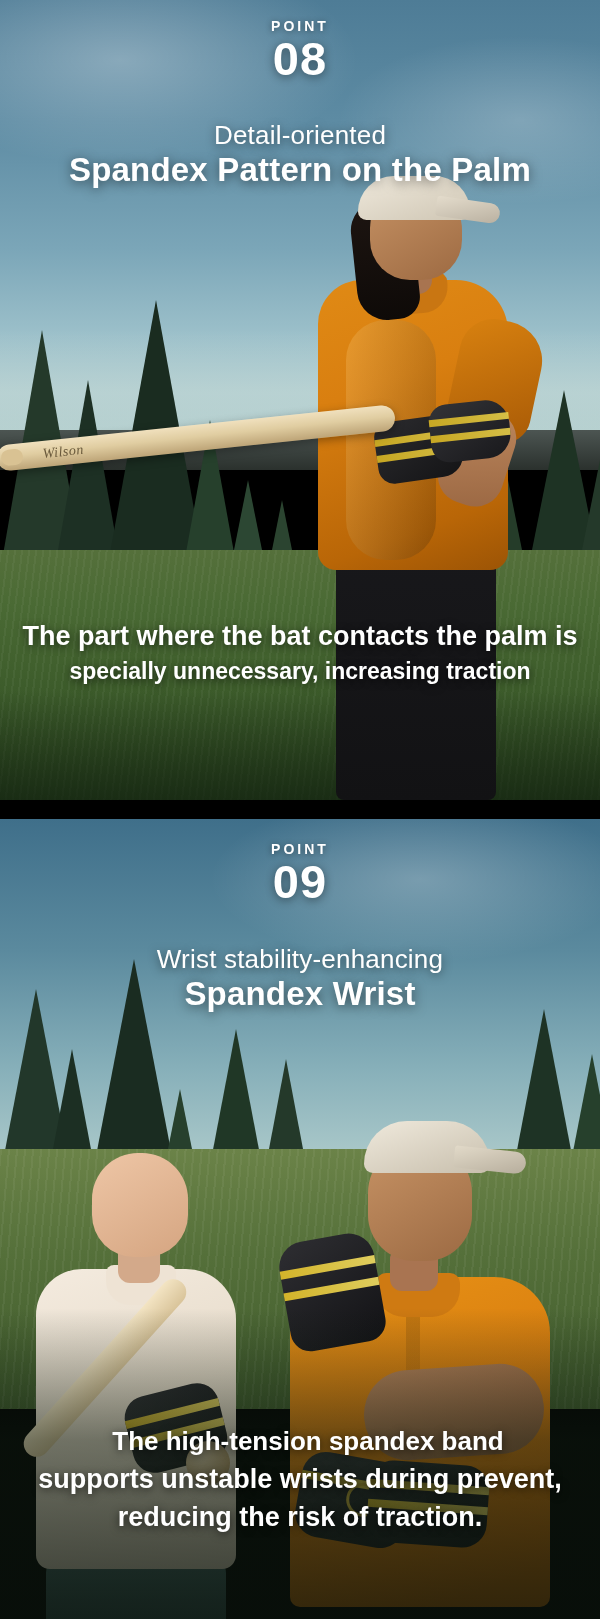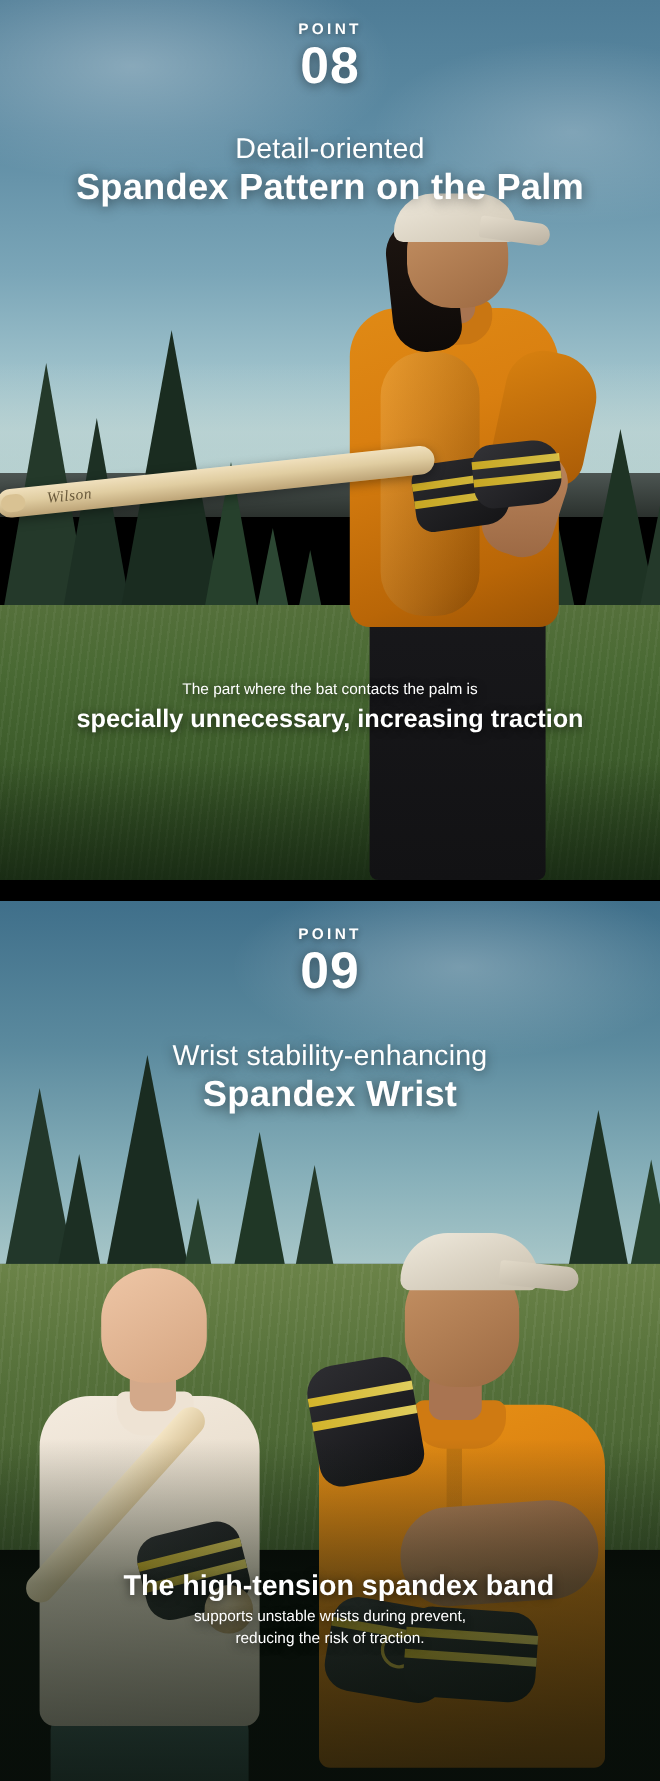--- a/index.html
+++ b/index.html
@@ -308,21 +308,21 @@
     text-shadow:0 2px 10px rgba(0,0,0,.45);
   }
   .head-small {
     font-size:26px; font-weight:300; letter-spacing:.2px;
     text-shadow:0 2px 10px rgba(0,0,0,.5);
   }
   .head-big {
     font-size:33px; font-weight:700; letter-spacing:.2px;
     text-shadow:0 2px 12px rgba(0,0,0,.55);
   }
-  .body-line { font-size:14px; font-weight:400; line-height:1.42; text-shadow:0 2px 9px rgba(0,0,0,.65); }
+  .body-line { font-size:27px; font-weight:700; line-height:1.42; text-shadow:0 2px 9px rgba(0,0,0,.65); }
   .body-line.strong { font-size:23px; font-weight:700; }
   .body-line.big { font-size:26px; font-weight:700;margin-left:16px; }
 
   .divider { width:600px; height:19px; background:#000; }
 </style>
 </head>
 <body>
 
 <div class="page">
 

